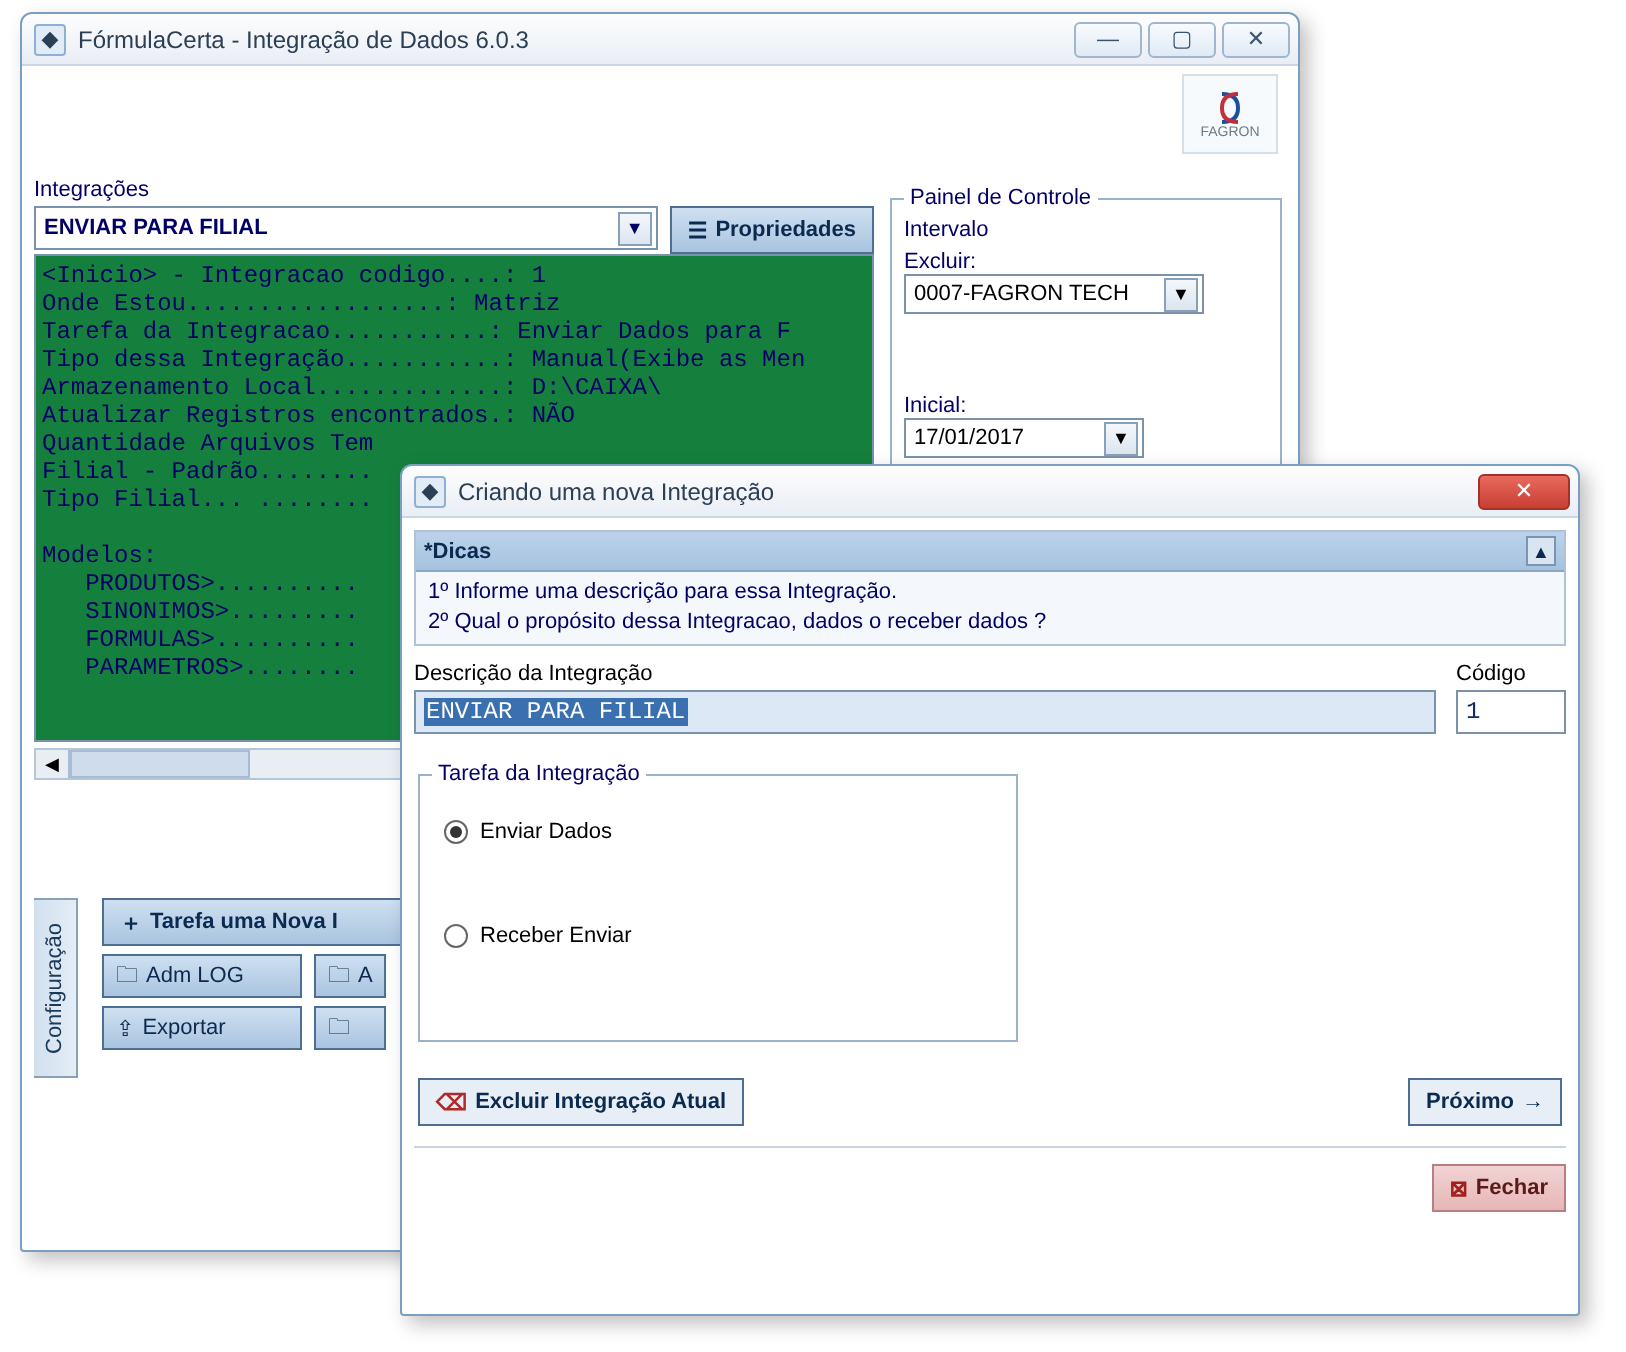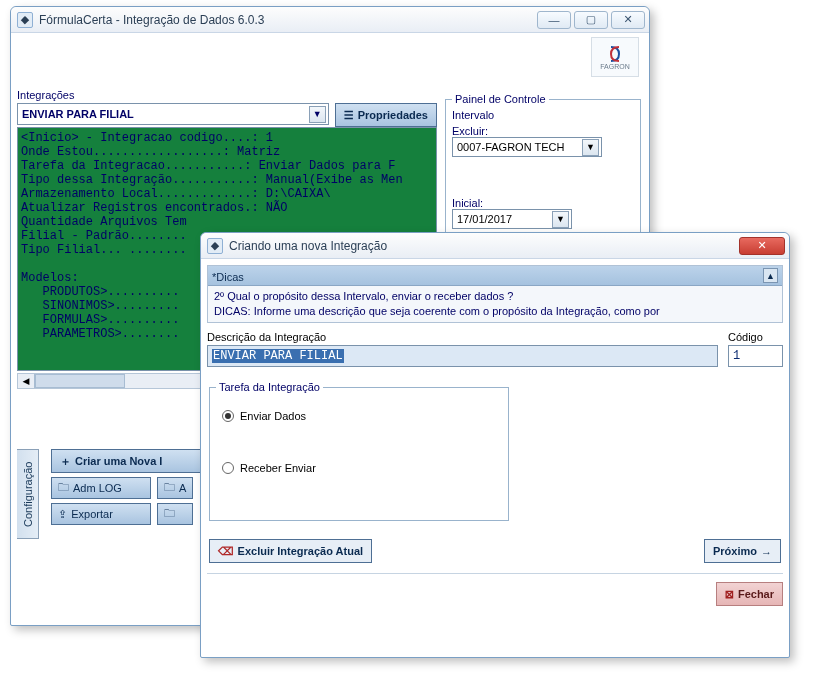--- a/index.html
+++ b/index.html
@@ -88,23 +88,23 @@
   }
   .action-row { display:flex; gap:6px; margin-top:4px; }
   .scroll-strip{height:16px;border:1px solid #b5c6d8;background:#e9eef5;display:flex;}
   .scroll-strip .thumb{background:#cfdceb;border:1px solid #a7bcd2;height:100%;}
   .label { color:#000066; }
   .tips-box {
     background:#f4f7fb;border:1px solid #b0c2d6;padding:3px 6px;
   }
   .tips-hdr {
     background:linear-gradient(#bcd3ea,#a5c2df);
-    color:#0a2a50;font-weight:normal;padding:2px 4px;margin:-3px -6px 3px -6px;
+    color:#0a2a50;font-weight:bold;padding:2px 4px;margin:-3px -6px 3px -6px;
     border-bottom:1px solid #8aa6c4;
-    display:flex;align-items:flex-end;
+    display:flex;align-items:center;
   }
   .tips-hdr .scroll-up{margin-left:auto;width:15px;height:15px;border:1px solid #7a95b2;background:#d9e6f2;display:flex;align-items:center;justify-content:center;font-size:9px;}
   .field-row{display:flex;gap:10px;margin-top:8px;}
   .text-input{height:22px;border:1px solid #7a92ab;background:#fff;padding:0 4px;display:flex;align-items:center;font-family:"Courier New",monospace;font-size:12px;color:#0a2a70;}
   .text-input.sel{background:#dce8f5;}
   .radio{display:flex;align-items:flex-start;gap:6px;color:#000;padding:3px 0;}
   .radio .dot{width:12px;height:12px;border:1px solid #666;border-radius:50%;background:#fff;display:flex;align-items:center;justify-content:center;}
   .radio .dot.on::after{content:"";width:6px;height:6px;border-radius:50%;background:#333;}
   .footer-row{display:flex;justify-content:space-between;margin-top:18px;padding:0 2px;}
   .btn.pink{background:linear-gradient(#f2d3d3,#e6b6b6);border-color:#b77f7f;color:#5a1a1a;}
@@ -190,21 +190,21 @@
       </div>
     </div>
 
     <div class="sidebar-tab">
       <span>Configuração</span>
     </div>
 
     <div style="position:absolute;left:40px;top:416px;">
       <div class="btn" style="width:160px;">
         <span class="icon">＋</span>
-        <span>Criar uma Nova I</span>
+        <span>Tarefa uma Nova I</span>
       </div>
       <div class="action-row">
         <div class="btn small" style="width:100px;">
           <span class="icon">🗀</span>
           <span>Adm LOG</span>
         </div>
         <div class="btn small" style="width:36px;">
           <span class="icon">🗀</span>
           <span>A</span>
         </div>
@@ -230,22 +230,22 @@
       <div class="win-btn red">✕</div>
     </div>
   </div>
   <div class="body">
     <div class="tips-box">
       <div class="tips-hdr">
         <span>*Dicas</span>
         <span class="scroll-up">▲</span>
       </div>
       <div style="color:#000066;line-height:15px;">
-        <div>2º Qual o propósito dessa Intervalo,  enviar o receber dados ?</div>
-        <div>DICAS: Informe uma descrição que seja coerente com o propósito da Integração, como por</div>
+        <div>1º Informe uma descrição para essa Integração.</div>
+        <div>2º Qual o propósito dessa Integracao,  dados o receber dados ?</div>
       </div>
     </div>
 
     <div class="field-row">
       <div style="flex:1;">
         <div>Descrição da Integração</div>
       </div>
       <div style="width:55px;">
         <div>Código</div>
       </div>

